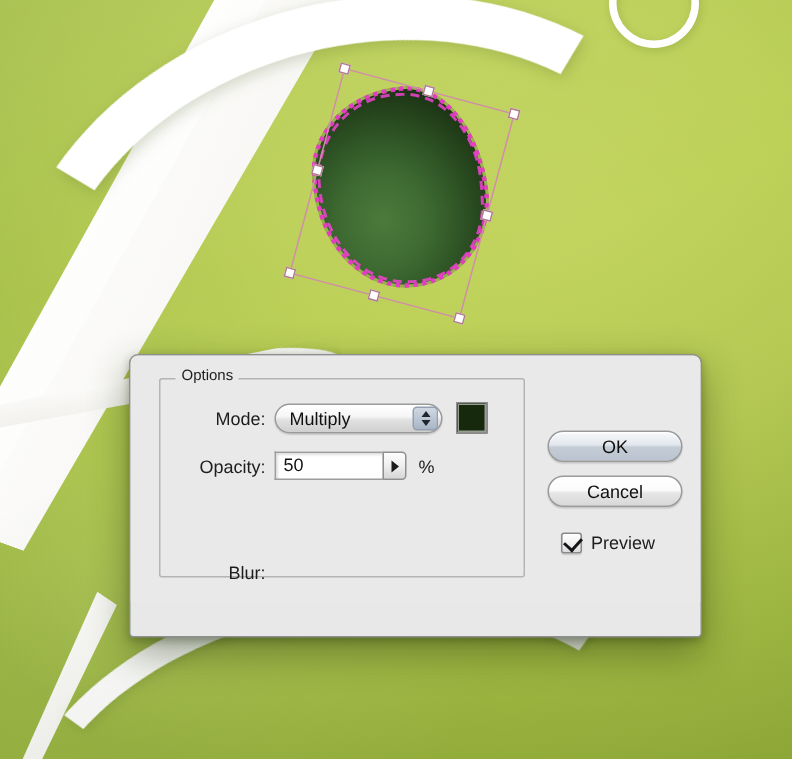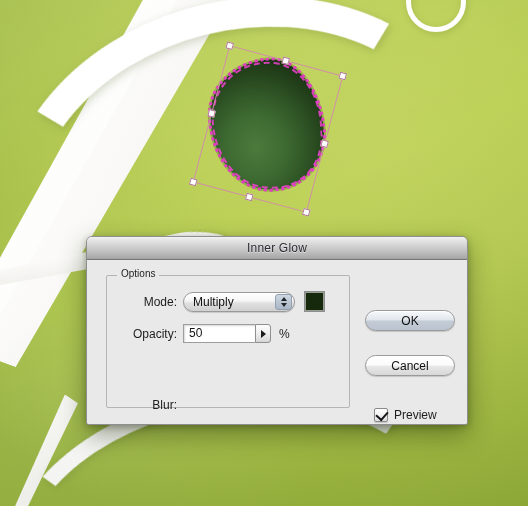--- a/index.html
+++ b/index.html
@@ -387,25 +387,25 @@
     align-items: center;
     justify-content: center;
     box-sizing: border-box;
     box-shadow: 0 1px 1px rgba(0,0,0,0.16), inset 0 1px 0 rgba(255,255,255,0.95);
   }
   #ok-button {
     background: linear-gradient(180deg,#f7f9fb 0%, #e3e8ee 44%, #c4ccd6 54%, #bac3cf 100%);
     margin-top: 31px;
   }
   #cancel-button {
-    margin-top: 24px;
+    margin-top: 9px;
     background: linear-gradient(180deg,#ffffff 0%, #fbfbfb 46%, #e6e6e6 56%, #d8d8d8 100%);
   }
   #preview-row {
-    margin-top: 32px;
+    margin-top: 17px;
     display: flex;
     align-items: center;
     gap: 6px;
     padding-left: 9px;
   }
   #preview-check {
     width: 14px; height: 14px;
     border-radius: 2px;
     border: 1px solid #8a8a8a;
     background: linear-gradient(180deg,#ffffff 0%, #f2f2f2 50%, #dcdcdc 100%);
@@ -451,23 +451,20 @@
       <div class="handle ml"></div>
       <div class="handle mr"></div>
       <div class="handle bl"></div>
       <div class="handle bc"></div>
       <div class="handle br"></div>
     </div>
   </div>
 
   <div id="dialog">
 
-    <div id="titlebar">
-      <span id="title-text">Inner Glow</span>
-    </div>
 
     <div id="dialog-body">
 
       <div id="options-group">
         <span id="options-legend">Options</span>
 
         <div class="field-row" style="top:15px;">
           <span class="field-label">Mode:</span>
           <div id="mode-popup">
             <span id="mode-value">Multiply</span>

